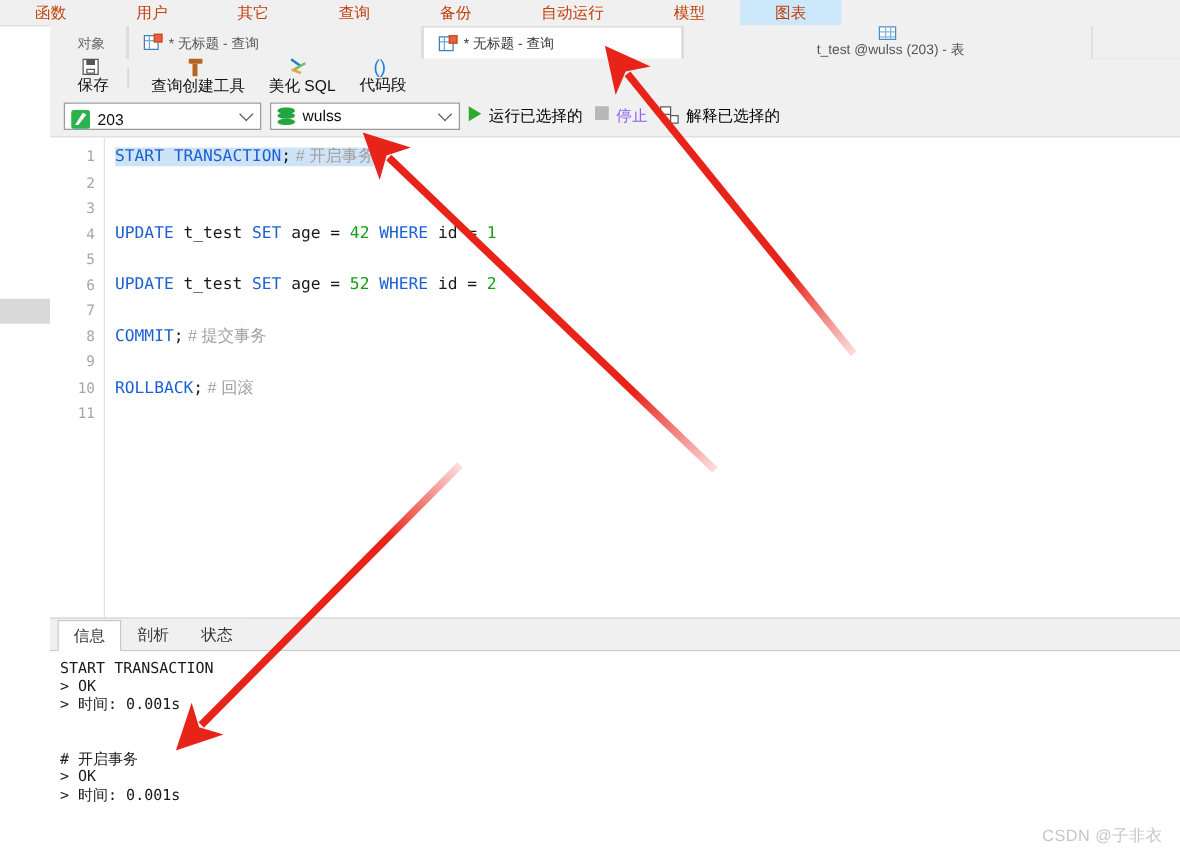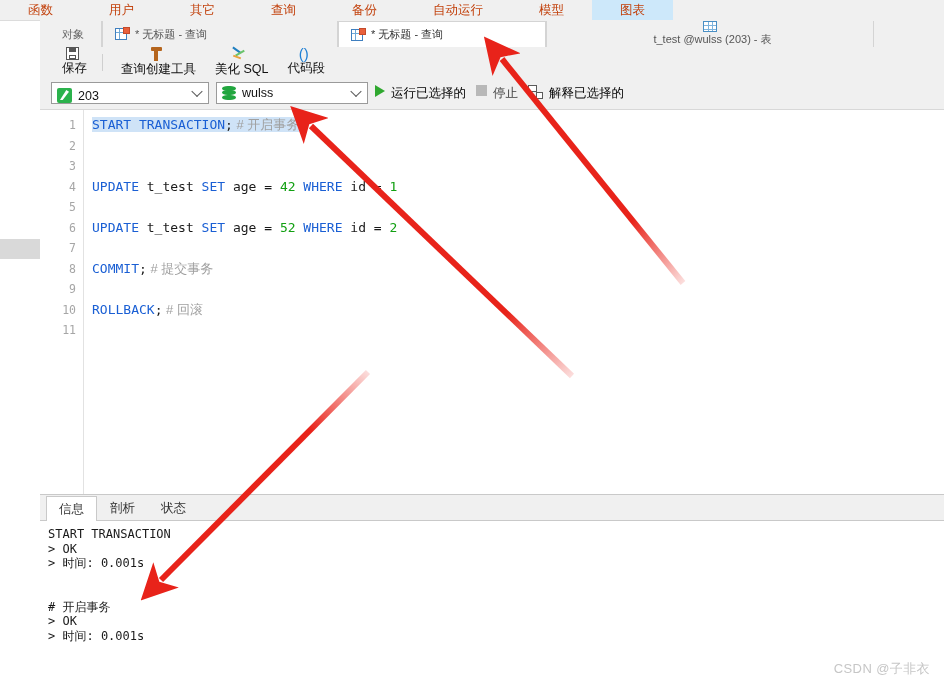--- a/index.html
+++ b/index.html
@@ -230,21 +230,21 @@
   .runbtn .lbl{ margin-left:6px; }
   .tri-play {
     width:0; height:0;
     border-left: 10px solid #2fa82f;
     border-top: 6px solid transparent;
     border-bottom: 6px solid transparent;
   }
   .stop-sq {
     width: 11px; height: 11px; background: #b8b8b8;
   }
-  .runbtn.disabled .lbl { color: #404040; }
+  .runbtn.disabled .lbl { color: #8b5cf6; }
   .ico-explain {
     width: 15px; height: 14px; position: relative;
   }
   .ico-explain .e1{
     position:absolute; left:0; top:0; width:9px; height:7px;
     border:1.3px solid #5b5b5b; box-sizing:border-box; background:#fff;
   }
   .ico-explain .e2{
     position:absolute; right:0; bottom:0; width:7px; height:7px;
     border:1.3px solid #5b5b5b; box-sizing:border-box; background:#fff;

